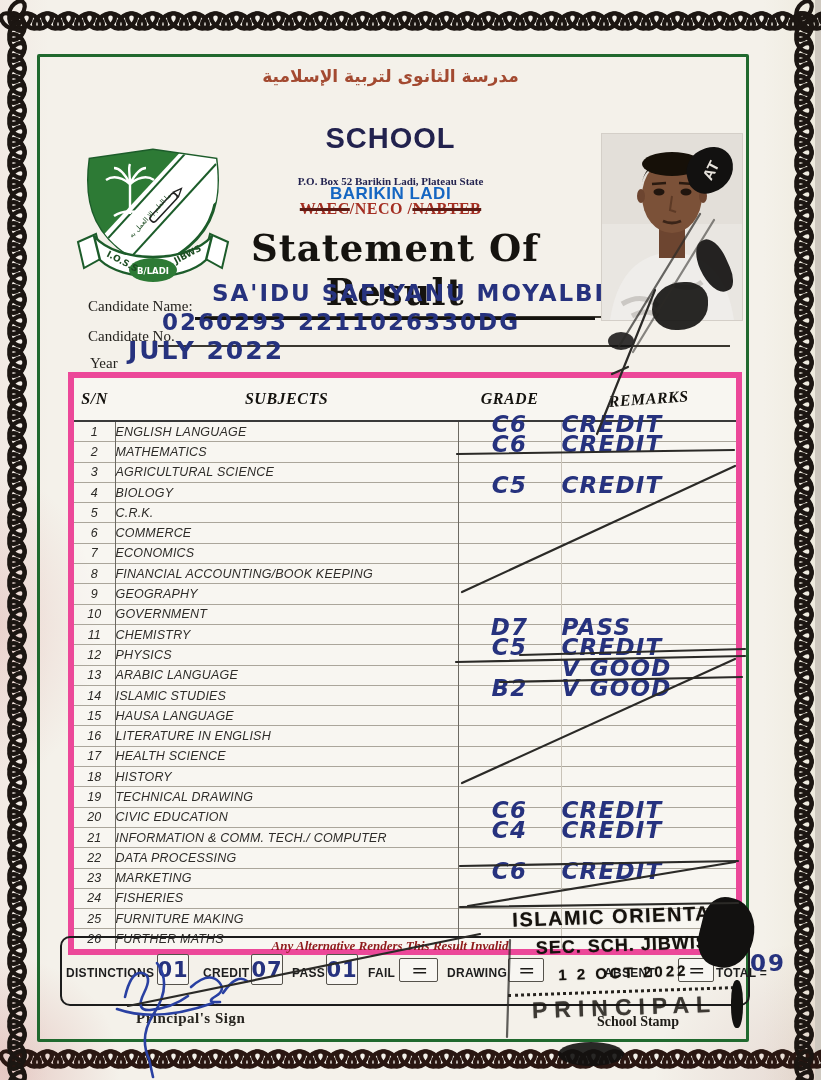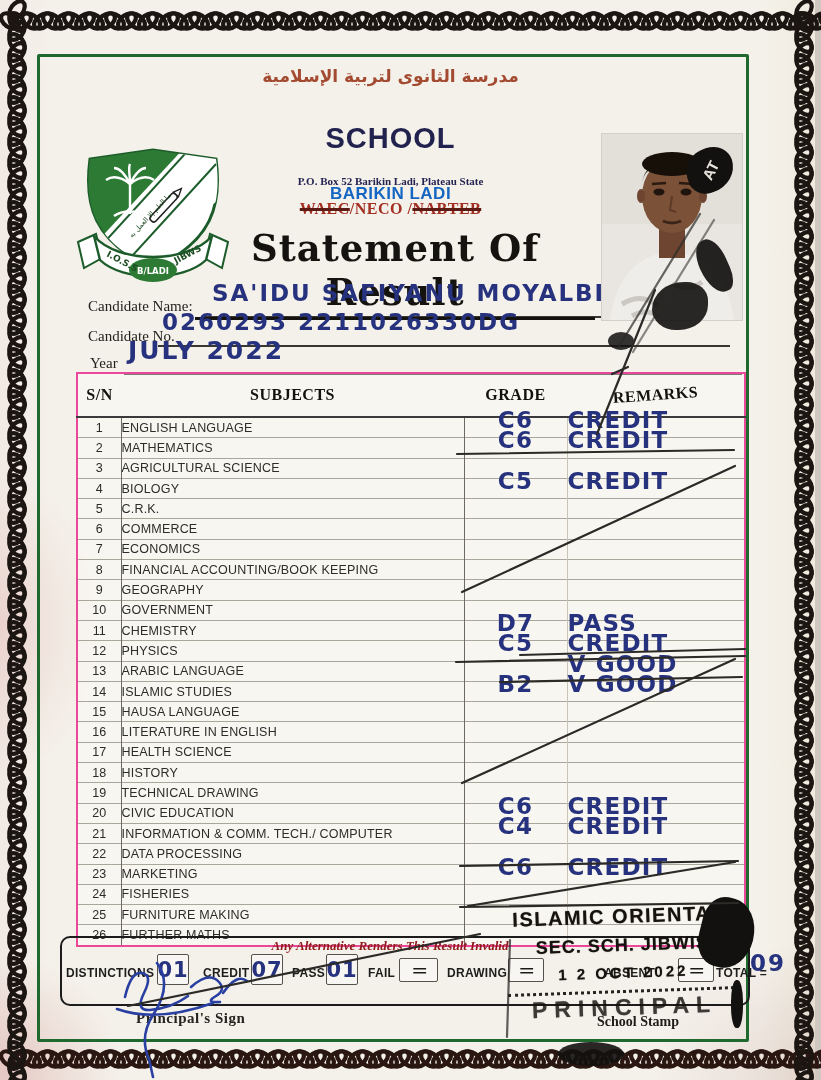--- a/index.html
+++ b/index.html
@@ -52,23 +52,24 @@
   .ink{font-family:"DejaVu Sans",sans-serif; font-weight:700; color:#26327e;}
   .ink-big{font-size:23px; letter-spacing:2px; z-index:14;}
   .uline{border-bottom:2.5px solid #3a372f; z-index:11; position:absolute;}
 
   
   .photo{position:absolute; left:602px; top:134px; width:140px; height:186px; z-index:12;
          background:#e8e5e0; box-shadow:0 0 0 1px #d4cfc8;}
 
   
   .rtable{
-    position:absolute; left:76px; top:372px; width:668px; height:543px; z-index:12;
+    position:absolute; left:68px; top:372px; width:668px; height:543px; z-index:12;
     border-collapse:collapse; table-layout:fixed; background:rgba(255,255,255,.35);
-    border:2px solid #ec4899;
+    border:6px solid #ec4899;
+    font-style:italic;
   }
   .rtable th{
     font-family:"Liberation Serif",serif; font-size:16px; font-weight:700; color:#14120e;
     height:40px; border-bottom:2px solid #3a3a3a; letter-spacing:.5px;
   }
   .rtable th.h-remarks{transform:rotate(-4deg);}
   .rtable td{height:19.3px; padding:0; overflow:visible; white-space:nowrap;}
   .rtable tbody tr + tr td{border-top:1px solid #aba69b;}
   .col-sn{width:44px;} .col-sub{width:343px;} .col-gr{width:103px;} .col-rm{width:178px;}
   .cell-sn{text-align:center; font-size:12.5px; color:#2d2b27; border-right:1px solid #6d6a63;}

